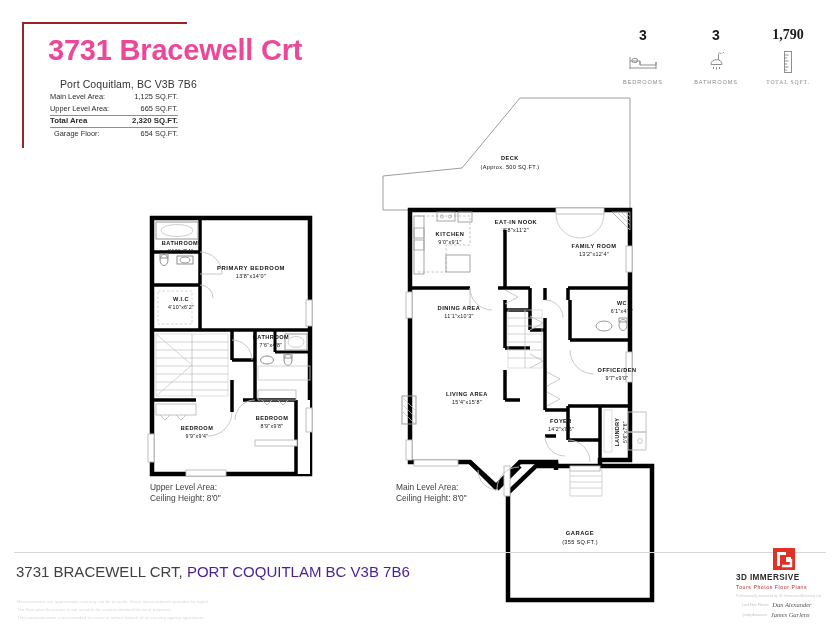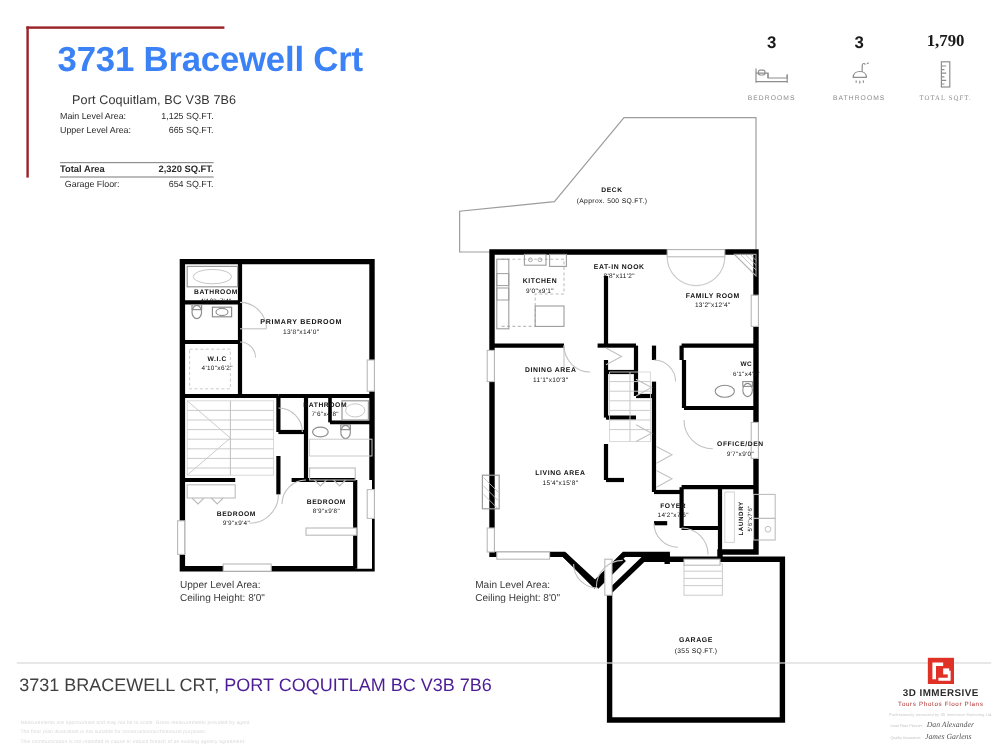--- a/index.html
+++ b/index.html
@@ -3,27 +3,27 @@
 <meta charset="utf-8">
 <style>
   html,body{margin:0;padding:0;background:#ffffff;}
   body{
     width:840px;height:630px;position:relative;overflow:hidden;
     font-family:"Liberation Sans", sans-serif;color:#231f20;
   }
   
   #header-rule-top{position:absolute;left:22px;top:22px;width:165px;height:2px;background:#9b2226;}
   #header-rule-left{position:absolute;left:22px;top:22px;width:2px;height:126px;background:#9b2226;}
-  #title{position:absolute;left:48px;top:34px;font-size:29px;font-weight:600;letter-spacing:-0.2px;color:#3b82f6;white-space:nowrap;}
+  #title{position:absolute;left:48px;top:34px;font-size:29px;font-weight:600;letter-spacing:-0.2px;color:#ec4899;white-space:nowrap;}
   #subtitle{position:absolute;left:60px;top:78px;font-size:10.5px;color:#333;letter-spacing:.1px;white-space:nowrap;}
   .area-table{position:absolute;left:50px;top:92px;width:128px;font-size:7.4px;color:#2a2a2a;}
   .area-row{display:flex;justify-content:space-between;align-items:baseline;padding:1.4px 0;line-height:1.15;}
   .area-row .lbl{white-space:nowrap;}
   .area-row .val{white-space:nowrap;text-align:center;}
-  .area-row.total{border-top:.7px solid #8f8f8f;border-bottom:.7px solid #8f8f8f;font-weight:700;font-size:7.8px;margin-top:20px;}
+  .area-row.total{border-top:.7px solid #8f8f8f;border-bottom:.7px solid #8f8f8f;font-weight:700;font-size:7.8px;}
   .area-row.indent .lbl{padding-left:4px;}
   
   .stat{position:absolute;top:28px;width:96px;text-align:center;}
   .stat .num{font-size:14px;font-weight:600;color:#1a1a1a;line-height:1;}
   .stat .ico{height:26px;margin-top:7px;display:flex;align-items:center;justify-content:center;}
   .stat .cap{font-size:5.6px;letter-spacing:.9px;color:#8b8b8b;margin-top:4px;}
   #stat-bed{left:595px;}
   #stat-bath{left:668px;}
   #stat-sqft{left:740px;font-family:Liberation Serif, serif;}
   
@@ -31,21 +31,21 @@
   
   #footer-rule{position:absolute;left:14px;top:552px;width:812px;height:1px;background:#d8d8d8;}
   #footer-addr{position:absolute;left:16px;top:563px;font-size:15px;white-space:nowrap;}
   #footer-addr .b{font-weight:400;color:#404040;}
   #footer-addr .l{font-weight:400;color:#4c1d95;}
   .disclaimer{position:absolute;left:17px;font-size:4.1px;color:#d7d7d7;letter-spacing:.15px;white-space:nowrap;}
   #disc1{top:599px;}
   #disc2{top:607px;}
   #disc3{top:615px;}
   
-  #brand{position:absolute;left:736px;top:548px;width:96px;text-align:center;}
+  #brand{position:absolute;left:736px;top:548px;width:96px;text-align:left;}
   #brand-mark{margin:0 auto;width:22px;height:22px;position:relative;}
   #brand-name{font-size:8.2px;font-weight:700;letter-spacing:.4px;color:#2b2b2b;margin-top:3px;}
   #brand-tag{font-size:5.2px;letter-spacing:.55px;color:#b03030;margin-top:2px;}
   #brand-meas{font-size:3.2px;color:#c9c9c9;margin-top:4px;letter-spacing:.1px;}
   .sigrow{display:flex;align-items:center;justify-content:flex-start;gap:3px;margin-top:3px;padding-left:6px;}
   .sigrow .sl{font-size:3.1px;color:#c2c2c2;white-space:nowrap;}
   .sigrow .sg{font-size:6.5px;color:#555;font-family:"Liberation Serif",serif;font-style:italic;white-space:nowrap;}
   
   .rlabel{font-family:"Liberation Sans",sans-serif;}
 </style>

